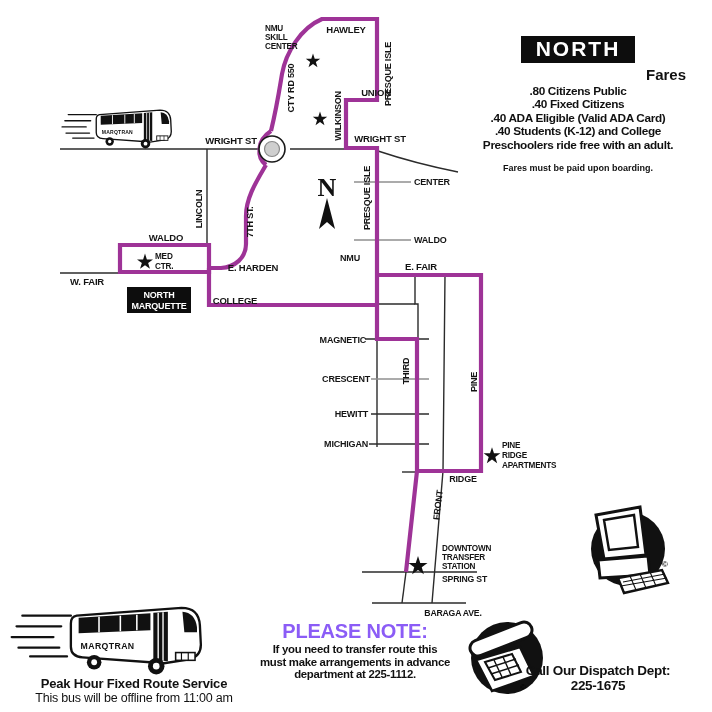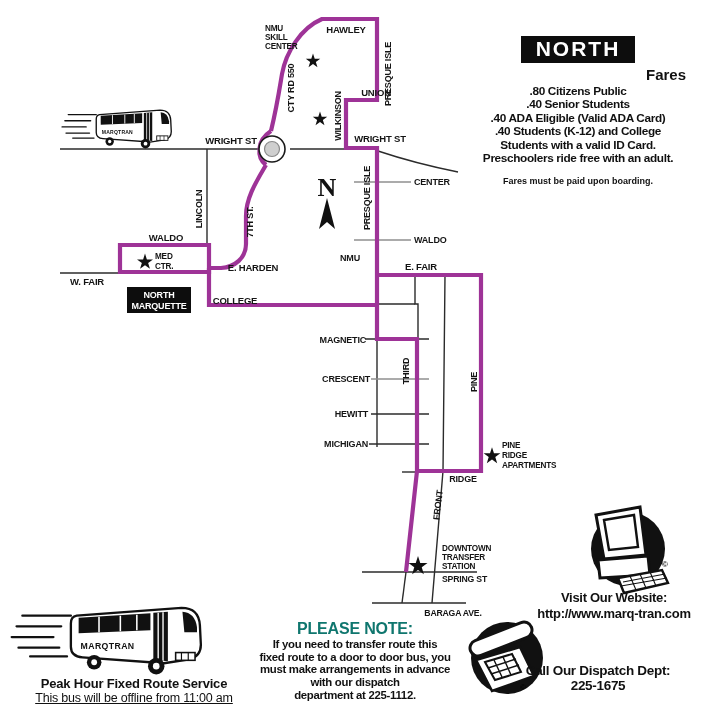--- a/index.html
+++ b/index.html
@@ -16,27 +16,27 @@
   .buslogo{font-family:"Liberation Sans",sans-serif;font-weight:bold;font-size:9px;
            letter-spacing:.4px;fill:#111;}
   .ovl{position:absolute;text-align:center;}
   #fares{left:470px;top:36px;width:216px;}
   .north-box{display:inline-block;background:#0d0d0d;color:#fff;font-size:21px;
              font-weight:bold;letter-spacing:2px;padding:1px 15px 2px;}
   .fares-h{font-size:15px;font-weight:bold;margin:3px 0 2px;text-align:right;}
   .fare-line{font-size:11.8px;font-weight:bold;line-height:13.4px;letter-spacing:-0.35px;}
   .fares-note{font-size:9px;font-weight:bold;margin-top:11px;}
   #please-note{left:243px;top:620px;width:224px;}
-  .pn-title{font-size:16px;font-weight:bold;color:#0f766e;letter-spacing:-0.2px;}
+  .pn-title{font-size:20px;font-weight:bold;color:#8b5cf6;letter-spacing:-0.2px;}
   .pn-line{font-size:11.4px;font-weight:bold;line-height:12.7px;letter-spacing:-0.3px;}
   #website{left:528px;top:590px;width:172px;font-weight:bold;font-size:13px;line-height:15.5px;letter-spacing:-0.3px;}
   #dispatch{left:504px;top:663px;width:188px;font-weight:bold;font-size:13.5px;line-height:15px;letter-spacing:-0.3px;}
   #peak{left:8px;top:676px;width:252px;}
   .peak1{font-size:13px;font-weight:bold;letter-spacing:-0.2px;}
-  .peak2{font-size:12.5px;letter-spacing:-0.2px;text-decoration:underline;}
+  .peak2{font-size:12.5px;letter-spacing:-0.2px;}
 </style>
 </head>
 <body>
 
 <div id="page">
 
 <svg id="mapsvg" width="712" height="712" viewBox="0 0 712 712">
   <defs>
     <path id="star" d="M0,-8 L1.8,-2.5 L7.6,-2.5 L3,1 L4.7,6.5 L0,3.1 L-4.7,6.5 L-3,1 L-7.6,-2.5 L-1.8,-2.5 Z"></path>
     <g id="busdef">
@@ -183,41 +183,34 @@
     <path d="M15,44 L42,36 L51,54 L25,62 Z" fill="#fff" stroke="#111" stroke-width="2"></path>
     <path d="M18,50 L46,41 M21,56 L49,47 M24,42 L32,59 M33,39 L41,57" stroke="#111" stroke-width="1.4"></path>
     <text x="50" y="72" font-size="8" font-weight="bold">©</text>
   </g>
 </svg>
 
 <div id="fares" class="ovl">
   <div class="north-box">NORTH</div>
   <div class="fares-h">Fares</div>
   <div class="fare-line">.80 Citizens Public</div>
-  <div class="fare-line">.40 Senior Students</div>
+  <div class="fare-line">.40 Fixed Citizens</div>
   <div class="fare-line">.40 ADA Eligible (Valid ADA Card)</div>
   <div class="fare-line">.40 Students (K-12) and College</div>
-  <div class="fare-line">Students with a valid ID Card.</div>
   <div class="fare-line">Preschoolers ride free with an adult.</div>
   <div class="fares-note">Fares must be paid upon boarding.</div>
 </div>
 
 <div id="please-note" class="ovl">
   <div class="pn-title">PLEASE NOTE:</div>
   <div class="pn-line">If you need to transfer route this</div>
-  <div class="pn-line">fixed route to a door to door bus, you</div>
   <div class="pn-line">must make arrangements in advance</div>
-  <div class="pn-line">with our dispatch</div>
   <div class="pn-line">department at 225-1112.</div>
 </div>
 
-<div id="website" class="ovl">
-  <div>Visit Our Website:</div>
-  <div>http://www.marq-tran.com</div>
-</div>
 
 <div id="dispatch" class="ovl">
   <div>Call Our Dispatch Dept:</div>
   <div>225-1675</div>
 </div>
 
 <div id="peak" class="ovl">
   <div class="peak1">Peak Hour Fixed Route Service</div>
   <div class="peak2">This bus will be offline from 11:00 am</div>
 </div>

